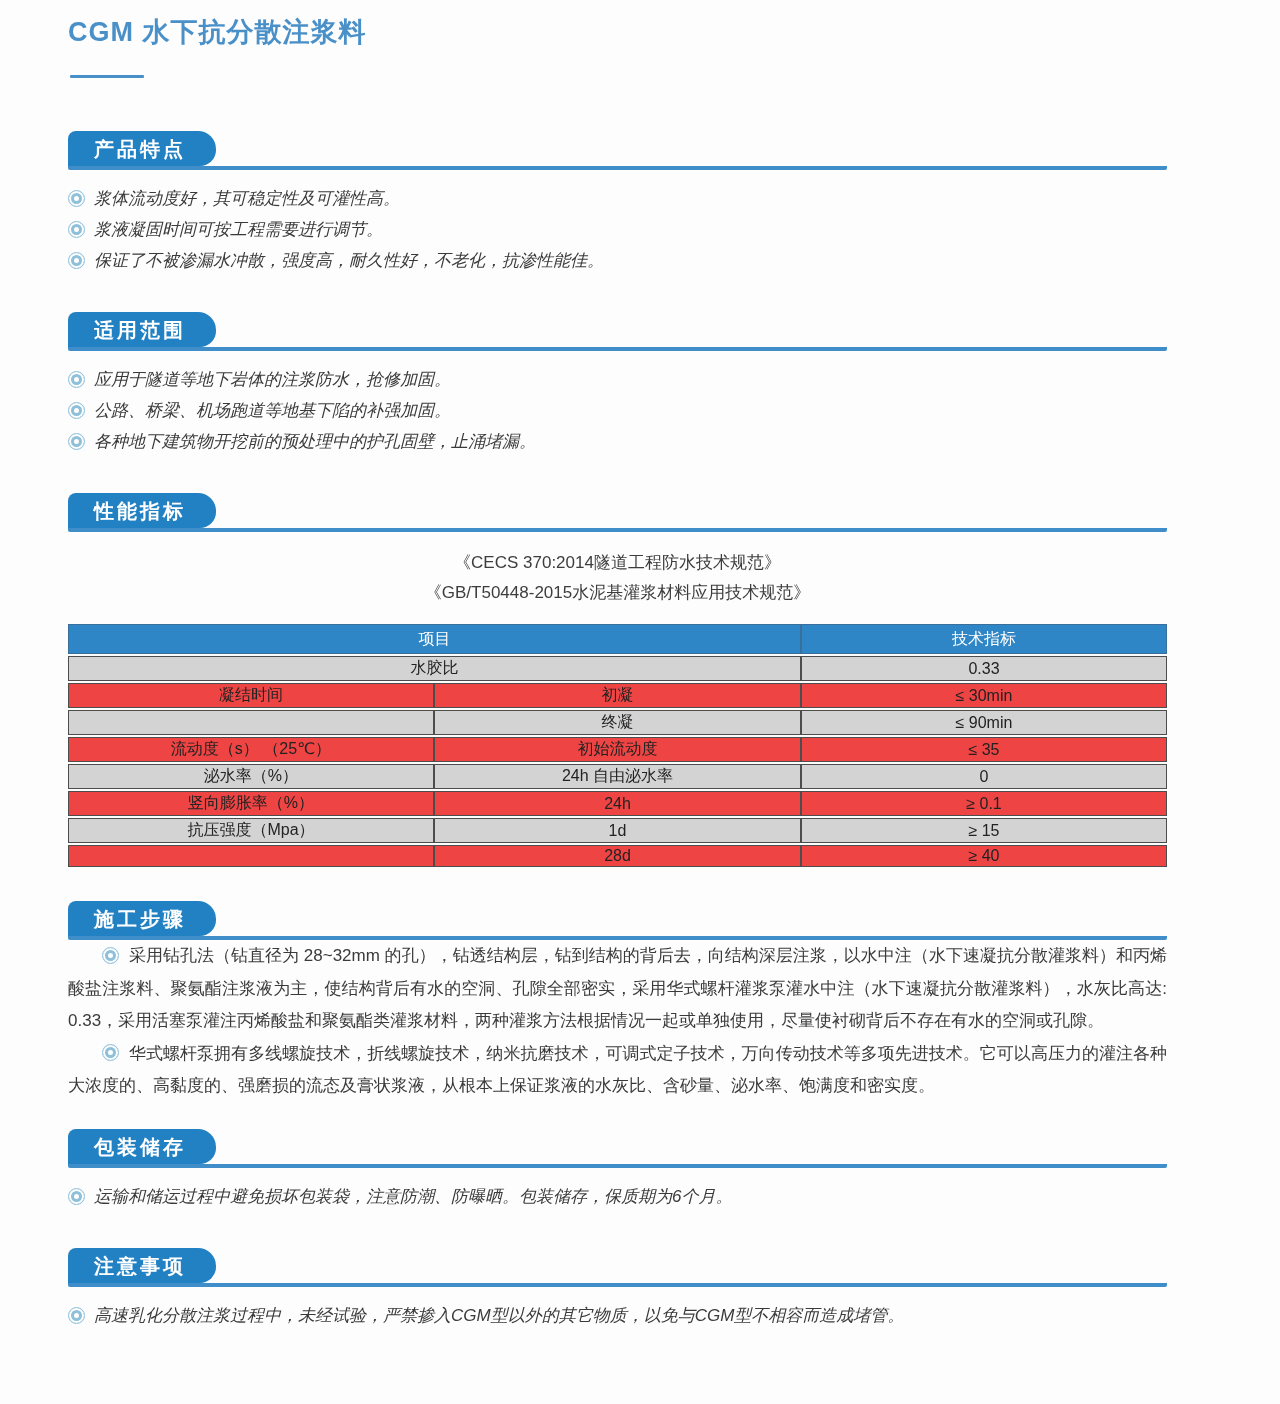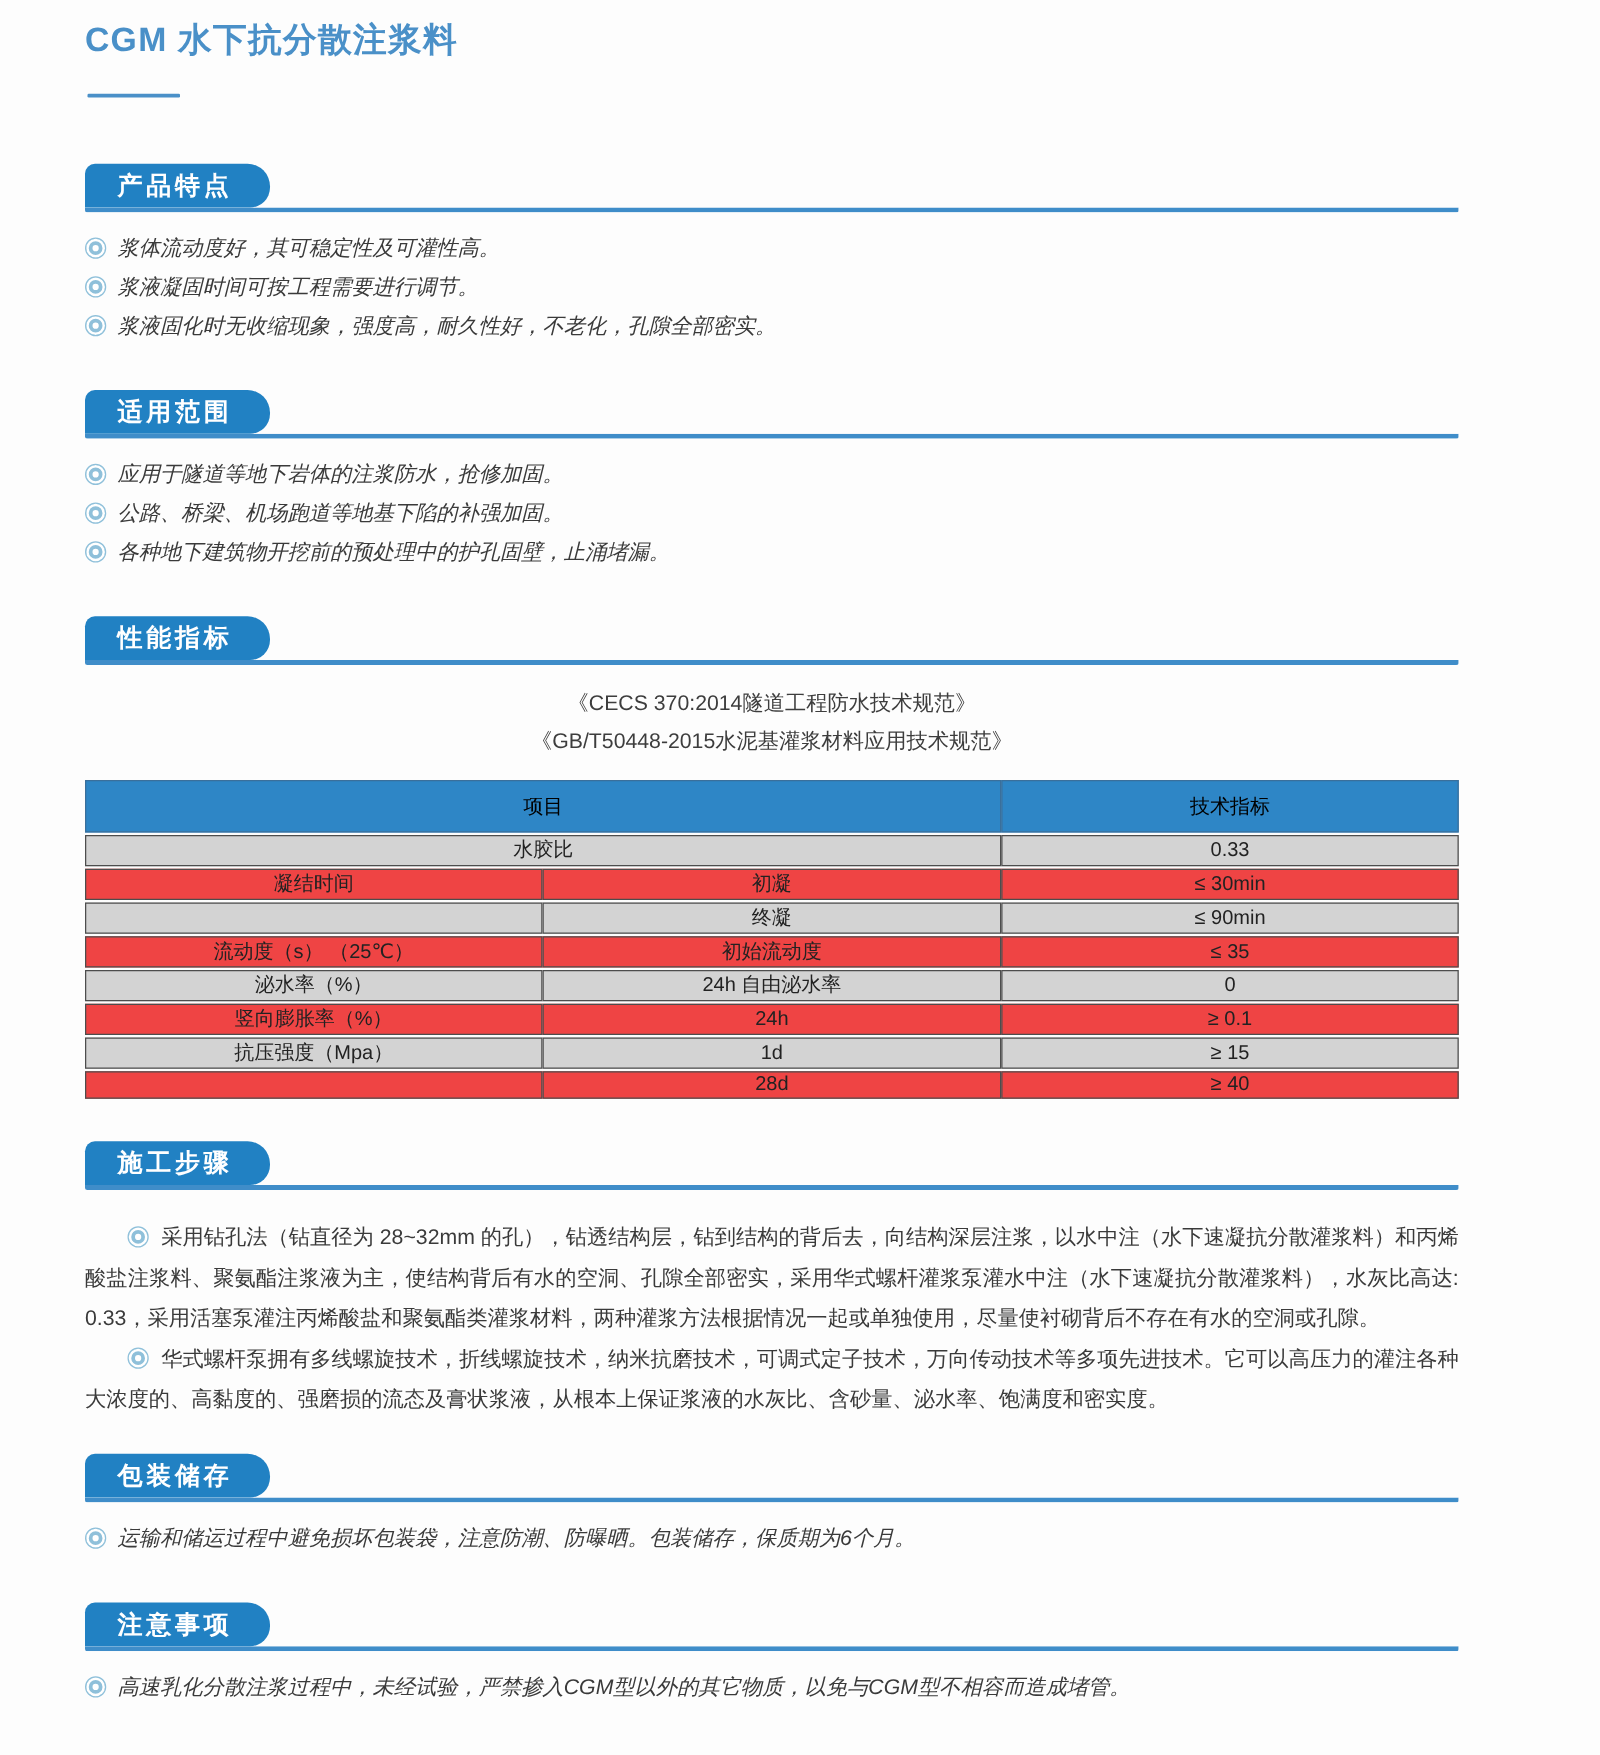--- a/index.html
+++ b/index.html
@@ -110,30 +110,30 @@
     color: #222222;
   }
   table.perf th, table.perf td {
     border: 1px solid #4d4d4d;
     text-align: center;
     height: 20px;
     padding: 1px 6px;
   }
   table.perf th {
     background: var(--table-header-blue);
-    color: #000000;
+    color: #ffffff;
     font-weight: normal;
-    height: 42px;
+    height: 30px;
     border-color: #3a6f9b;
   }
   table.perf tr.shade td { background: var(--row-shade); }
   table.perf tr.plain td { background: #ef4444; }
 
   
-  .paras { margin-top: 22px; }
+  .paras { margin-top: 0; }
   .para {
     margin: 0;
     font-size: 17px;
     line-height: 32.5px;
     text-align: justify;
     text-indent: 34px;
     color: var(--text-dark);
   }
   .para .ring.inline {
     display: inline-block;
@@ -159,21 +159,21 @@
       <li>
           <span class="ring"></span>
           <span>浆体流动度好，其可稳定性及可灌性高。</span>
         </li>
       <li>
           <span class="ring"></span>
           <span>浆液凝固时间可按工程需要进行调节。</span>
         </li>
       <li>
           <span class="ring"></span>
-          <span>浆液固化时无收缩现象，强度高，耐久性好，不老化，孔隙全部密实。</span>
+          <span>保证了不被渗漏水冲散，强度高，耐久性好，不老化，抗渗性能佳。</span>
         </li>
     </ul>
   </section>
 
   <section>
     <div class="sec-header">
       <span class="badge">适用范围</span>
     </div>
     <ul class="bullets">
       <li>

